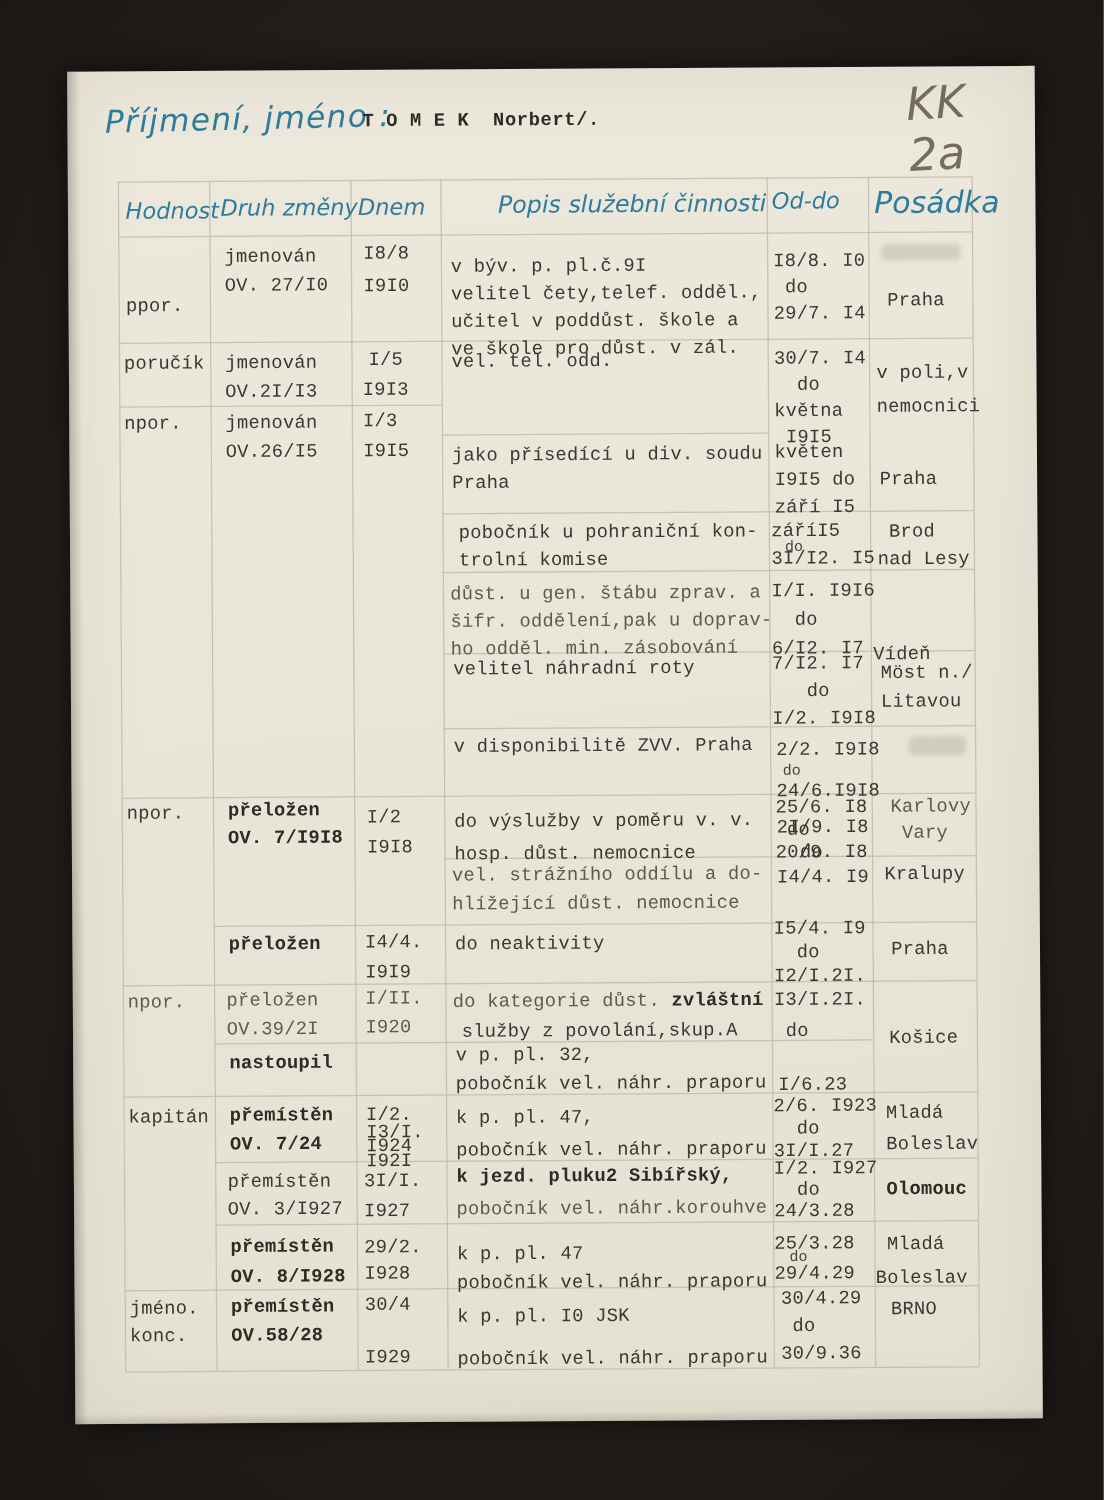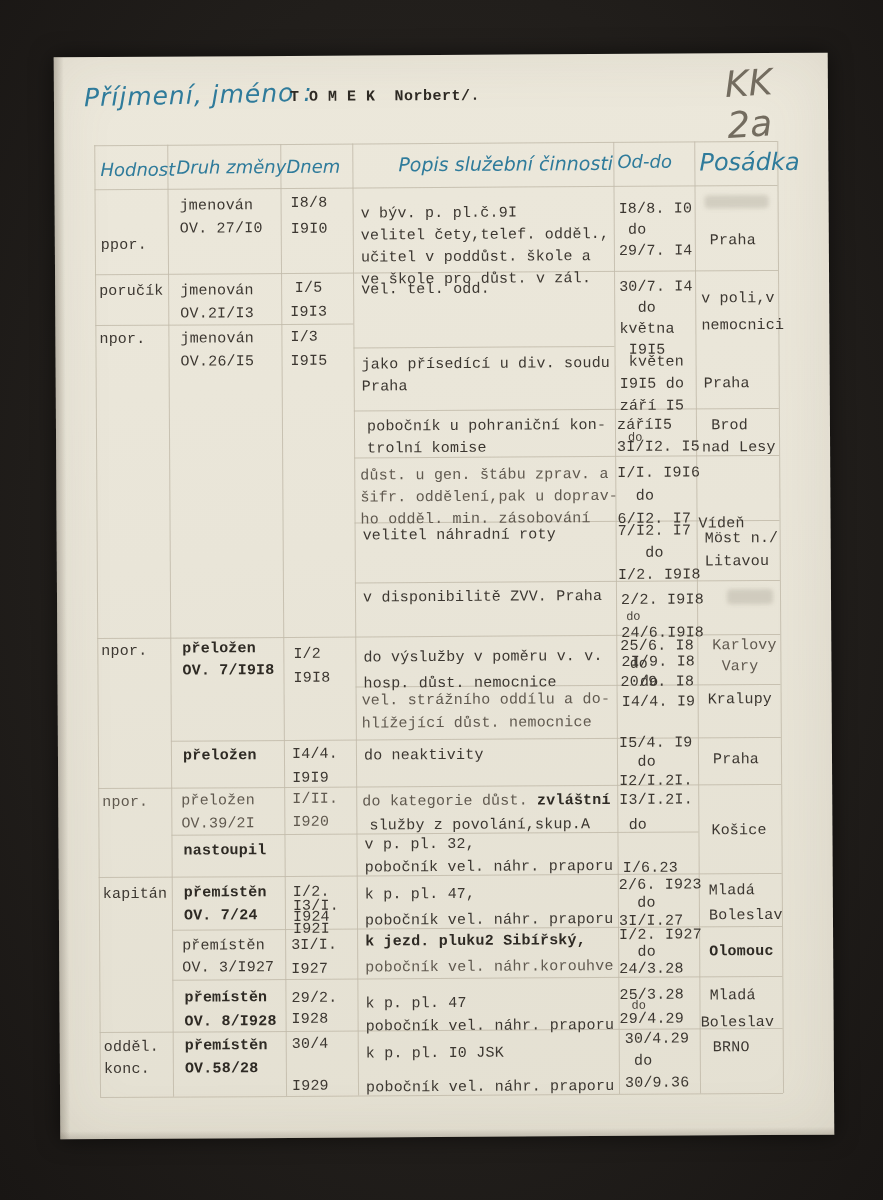--- a/index.html
+++ b/index.html
@@ -114,21 +114,21 @@
 nemocnici</div>
 
   <div class="t" style="left:44px;top:272px;">npor.</div>
   <div class="t" style="left:125px;top:271px;line-height:23px;">jmenován
 OV.26/I5</div>
   <div class="t" style="left:235px;top:270px;line-height:24px;">I/3
 I9I5</div>
 
   <div class="t" style="left:306px;top:299px;">jako přísedící u div. soudu
 Praha</div>
-  <div class="t" style="left:564px;top:298px;text-align:right;">květen
+  <div class="t" style="left:564px;top:298px;">květen
 I9I5 do
 září I5</div>
   <div class="t" style="left:648px;top:320px;">Praha</div>
 
   <div class="t" style="left:311px;top:361px;">pobočník u pohraniční kon-
 trolní komise</div>
   <div class="t" style="left:561px;top:361px;">záříI5
 3I/I2. I5</div>
   <div class="ov" style="left:572px;top:377px;">do</div>
   <div class="t" style="left:646px;top:362px;"> Brod
@@ -230,21 +230,21 @@
   <div class="t" style="left:232px;top:932px;line-height:21px;">29/2.
 I928</div>
   <div class="t" style="left:306px;top:937px;line-height:23px;">k p. pl. 47
 pobočník vel. náhr. praporu</div>
   <div class="t" style="left:560px;top:930px;line-height:24px;">25/3.28
 29/4.29</div>
   <div class="ov" style="left:572px;top:945px;">do</div>
   <div class="t" style="left:641px;top:929px;line-height:27px;"> Mladá
 Boleslav</div>
 
-  <div class="t" style="left:44px;top:980px;">odděl.
+  <div class="t" style="left:44px;top:980px;">jméno.
 konc.</div>
   <div class="t bold" style="left:125px;top:978px;line-height:23px;">přemístěn
 OV.58/28</div>
   <div class="t" style="left:232px;top:978px;line-height:21px;">30/4
 
 I929</div>
   <div class="t" style="left:306px;top:982px;line-height:34px;">k p. pl. I0 JSK
 pobočník vel. náhr. praporu</div>
   <div class="t" style="left:565px;top:975px;line-height:22px;">30/4.29
  do

